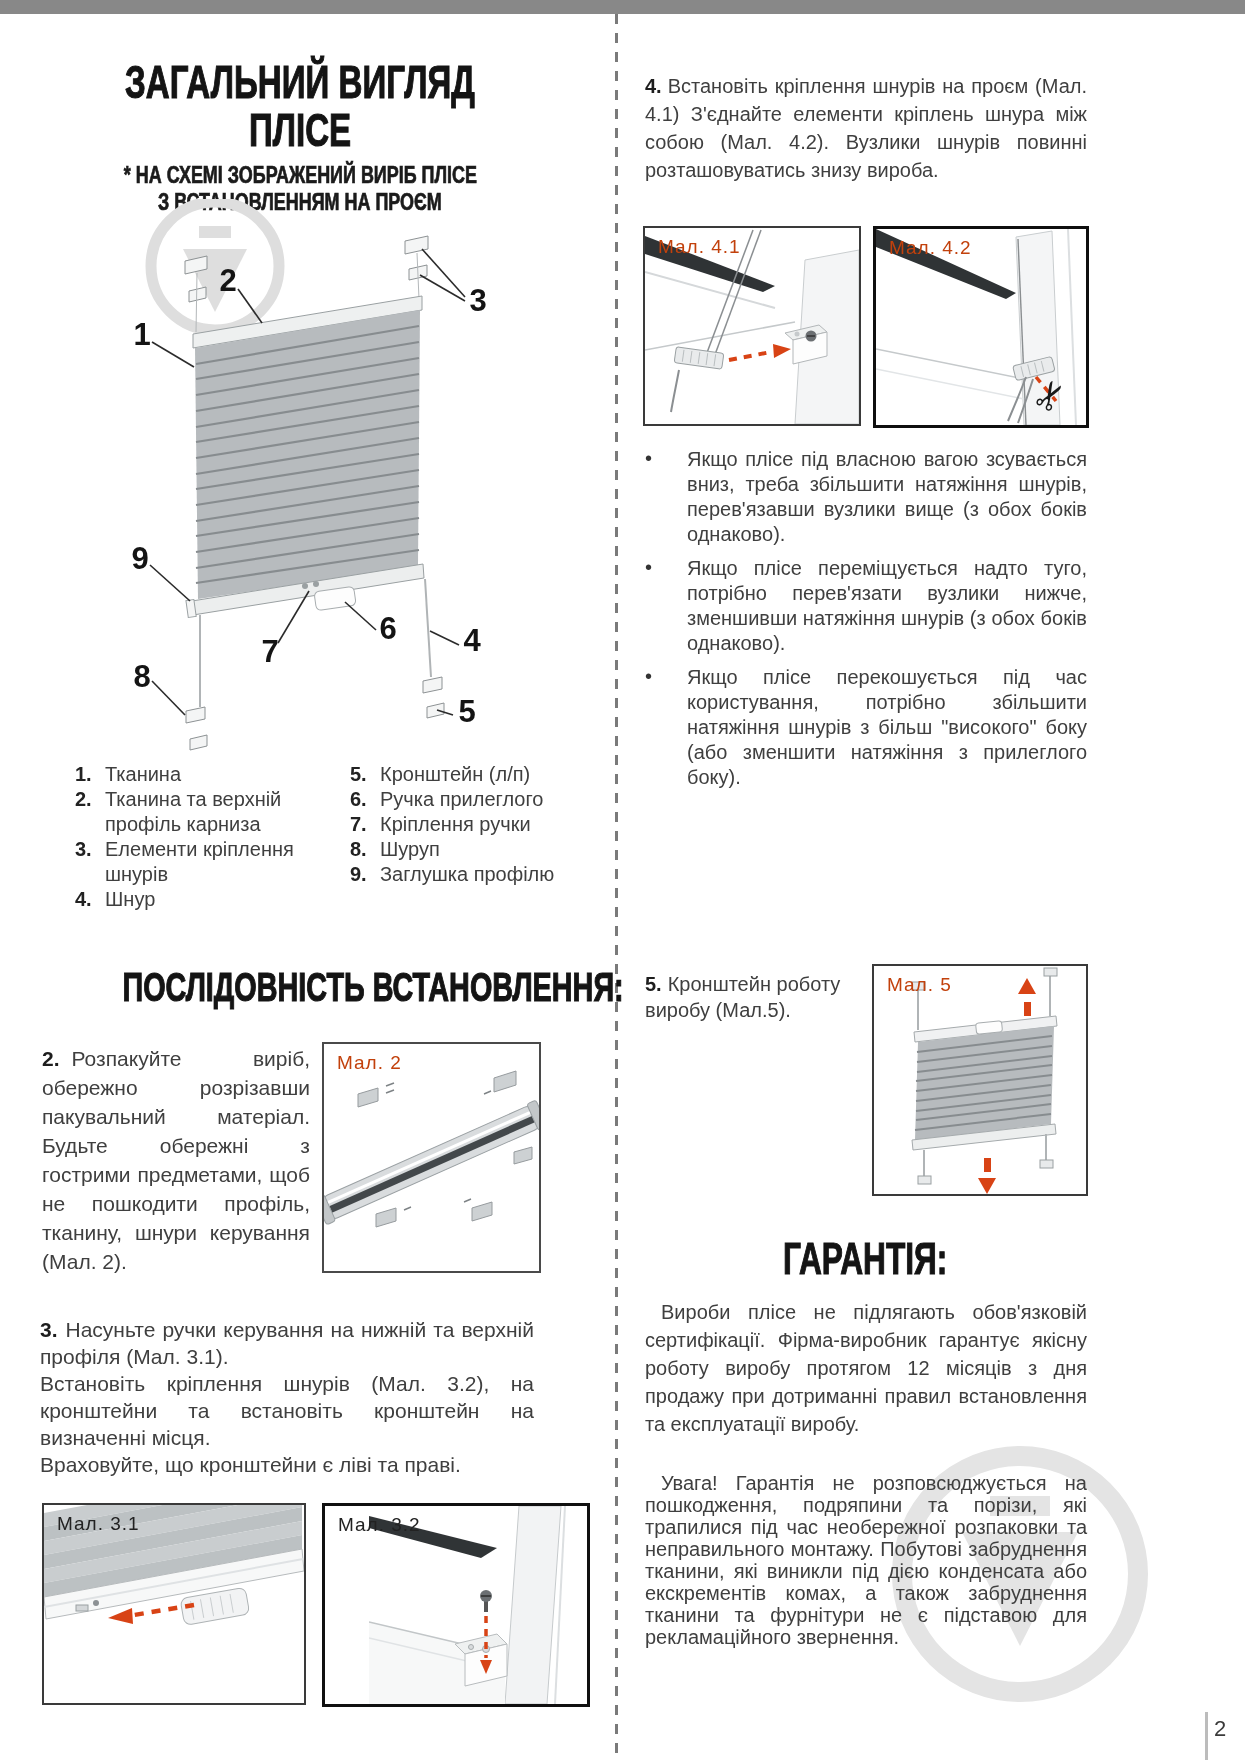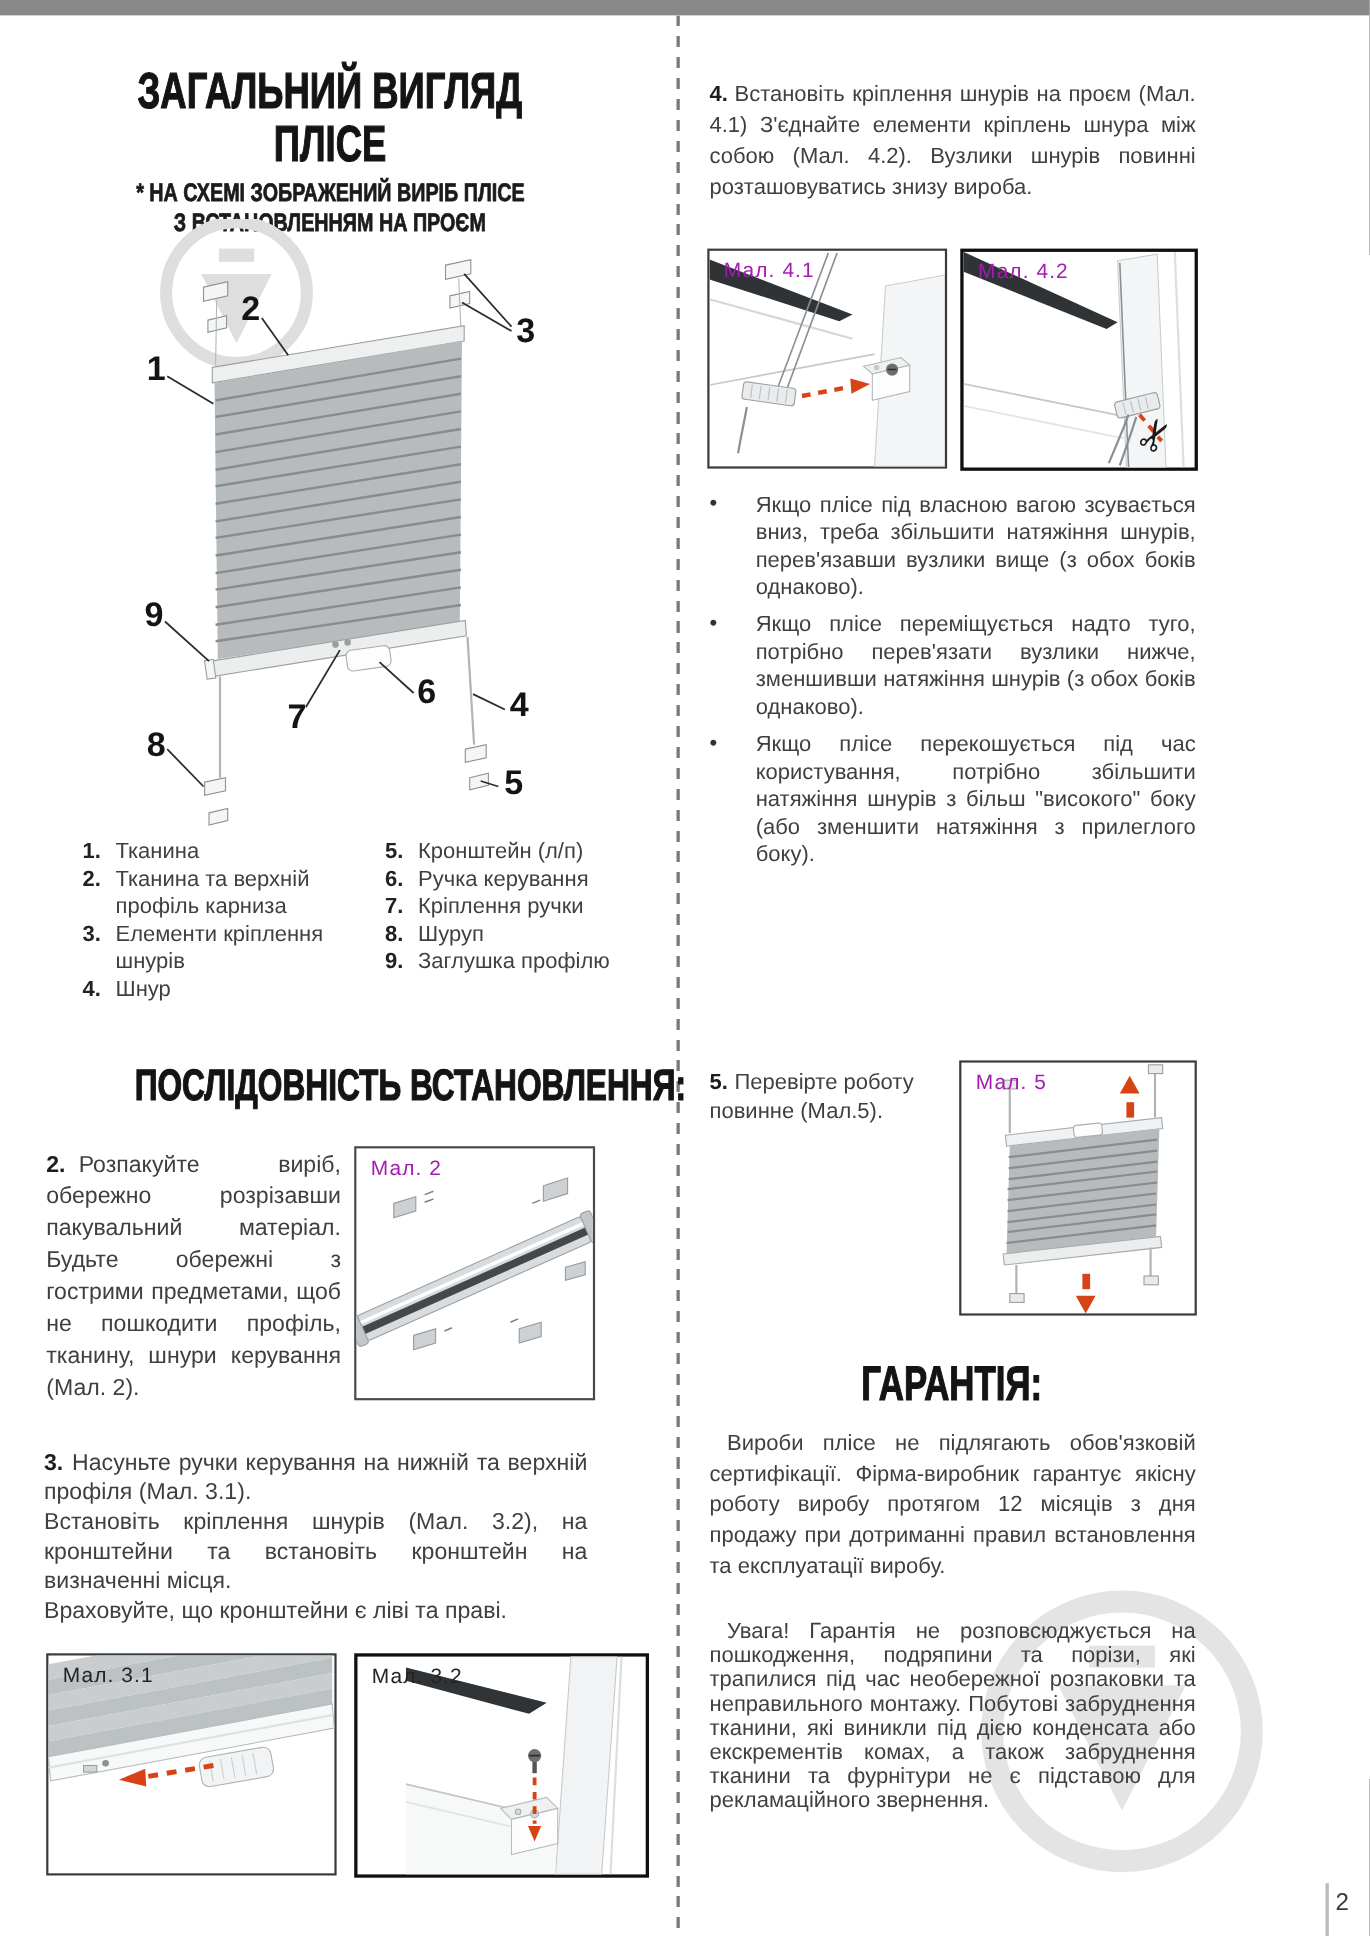--- a/index.html
+++ b/index.html
@@ -10,21 +10,21 @@
        background:repeating-linear-gradient(to bottom,#7a7a7a 0 10px,transparent 10px 19px);}
   .hd{font-weight:bold;color:#141414;text-align:center;}
   .cond{display:inline-block;transform:scaleX(0.72);transform-origin:50% 50%;white-space:nowrap;
         -webkit-text-stroke:1.1px currentColor;}
   .cond2{display:inline-block;transform:scaleX(0.78);transform-origin:50% 50%;white-space:nowrap;
         -webkit-text-stroke:0.7px currentColor;}
   .body{font-size:21px;line-height:29px;text-align:justify;color:#3f3f3f;}
   .body p{margin:0;}
   .stepnum{font-weight:bold;color:#1d1d1d;margin-right:12px;}
   .figbox{position:absolute;background:#fff;}
-  .figlabel{position:absolute;top:8px;left:13px;font-size:19px;color:#a21caf;letter-spacing:1px;z-index:2;}
+  .figlabel{position:absolute;top:8px;left:13px;font-size:19px;color:#c2410c;letter-spacing:1px;z-index:2;}
   .parts{display:flex;font-size:20px;line-height:25px;}
   .pitem{display:flex;}
   .pnum{width:30px;flex:none;font-weight:bold;color:#222;}
   .ptxt{flex:1;}
   .bullet{display:flex;margin-bottom:9px;}
   .bmark{width:42px;flex:none;font-size:20px;color:#333;}
   .btxt{flex:1;font-size:20px;line-height:25px;text-align:justify;}
   svg{display:block;}
   svg text.callout{font-family:"Liberation Sans","DejaVu Sans",sans-serif;font-weight:bold;font-size:31px;fill:#141414;}
 </style>
@@ -149,21 +149,21 @@
           <span class="ptxt">Шнур</span>
         </div>
     </div>
     <div style="width:215px;margin-left:25px;">
       <div class="pitem">
           <b class="pnum">5.</b>
           <span class="ptxt">Кронштейн (л/п)</span>
         </div>
       <div class="pitem">
           <b class="pnum">6.</b>
-          <span class="ptxt">Ручка керування</span>
+          <span class="ptxt">Ручка прилеглого</span>
         </div>
       <div class="pitem">
           <b class="pnum">7.</b>
           <span class="ptxt">Кріплення ручки</span>
         </div>
       <div class="pitem">
           <b class="pnum">8.</b>
           <span class="ptxt">Шуруп</span>
         </div>
       <div class="pitem">
@@ -338,21 +338,21 @@
       <span class="btxt">Якщо плісе переміщується надто туго, потрібно перев'язати вузлики нижче, зменшивши натяжіння шнурів (з обох боків однаково).</span>
     </div>
     <div class="bullet">
       <span class="bmark">•</span>
       <span class="btxt">Якщо плісе перекошується під час користування, потрібно збільшити натяжіння шнурів з більш "високого" боку (або зменшити натяжіння з прилеглого боку).</span>
     </div>
   </div>
 
 
   <div class="abs body" style="left:645px;top:957px;width:215px;font-size:20px;line-height:26px;text-align:left;">
-    <p><b class="stepnum" style="margin-right:6px;">5.</b><span>Перевірте роботу повинне (Мал.5).</span></p>
+    <p><b class="stepnum" style="margin-right:6px;">5.</b><span>Кронштейн роботу виробу (Мал.5).</span></p>
   </div>
 
   <div class="figbox" style="left:872px;top:950px;width:212px;height:228px;border:2px solid #3a3a3a;">
     <span class="figlabel">Мал. 5</span>
     <svg width="212" height="228" viewBox="0 0 212 228">
       <g stroke="#b0b4b6" stroke-width="2">
         <line x1="44" y1="22" x2="44" y2="64"></line>
           <line x1="176" y1="8" x2="176" y2="50"></line>
       </g>
       <rect x="38" y="16" width="13" height="8" fill="#e8eaeb" stroke="#9aa0a2"></rect>

